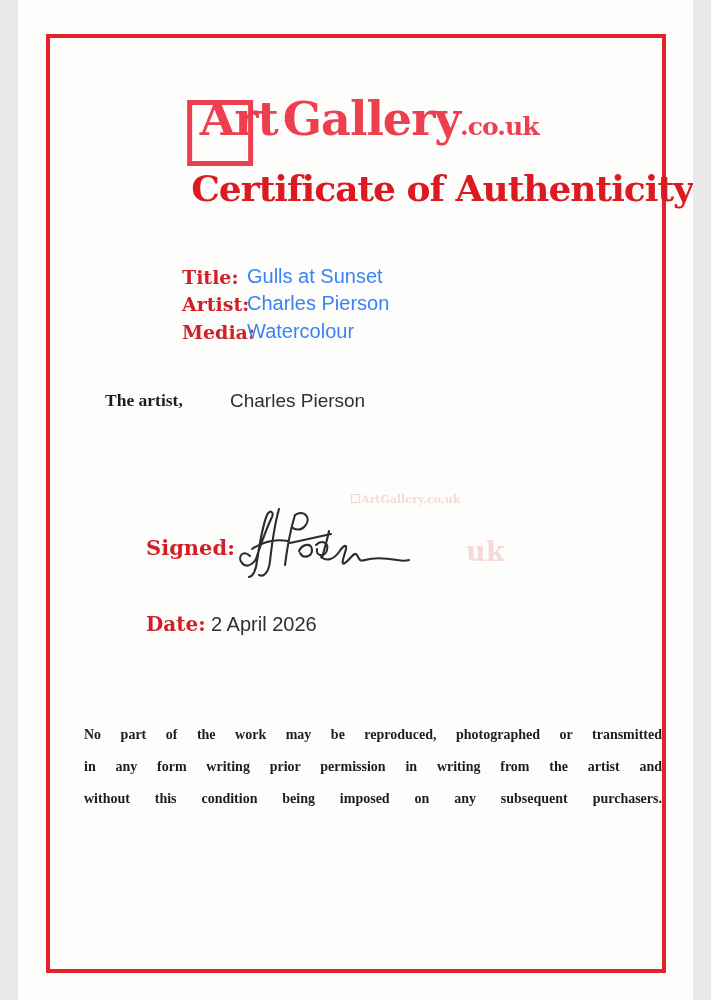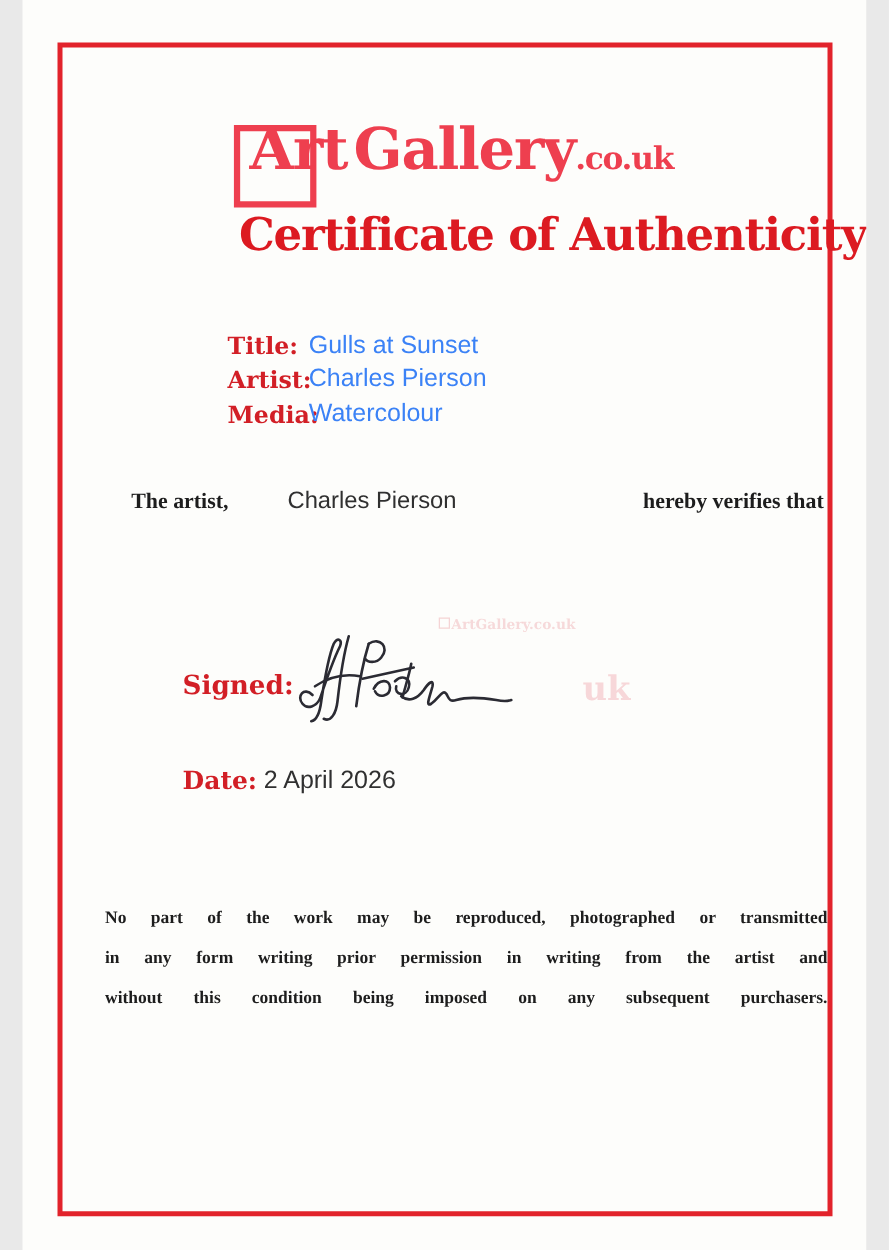--- a/index.html
+++ b/index.html
@@ -167,21 +167,20 @@
     <div class="field-row">
       <span class="field-label">Media:</span>
       <span class="field-value">Watercolour</span>
     </div>
   </div>
 
   <div class="statement">
     <div class="statement-line1">
       <span class="st-prefix">The artist,</span>
       <span class="st-name">Charles Pierson</span>
-      <span class="st-suffix">hereby verifies that</span>
     </div>
   </div>
 
   <div class="wm-small"><span class="wm-sq"></span><span>ArtGallery.co.uk</span></div>
   <div class="wm-uk">uk</div>
 
   <div class="signed-label">Signed:</div>
 
   <svg class="signature" width="180" height="95" viewBox="0 0 180 95" fill="none">
     <g stroke="#2b2b33" stroke-width="2.1" stroke-linecap="round" fill="none">

